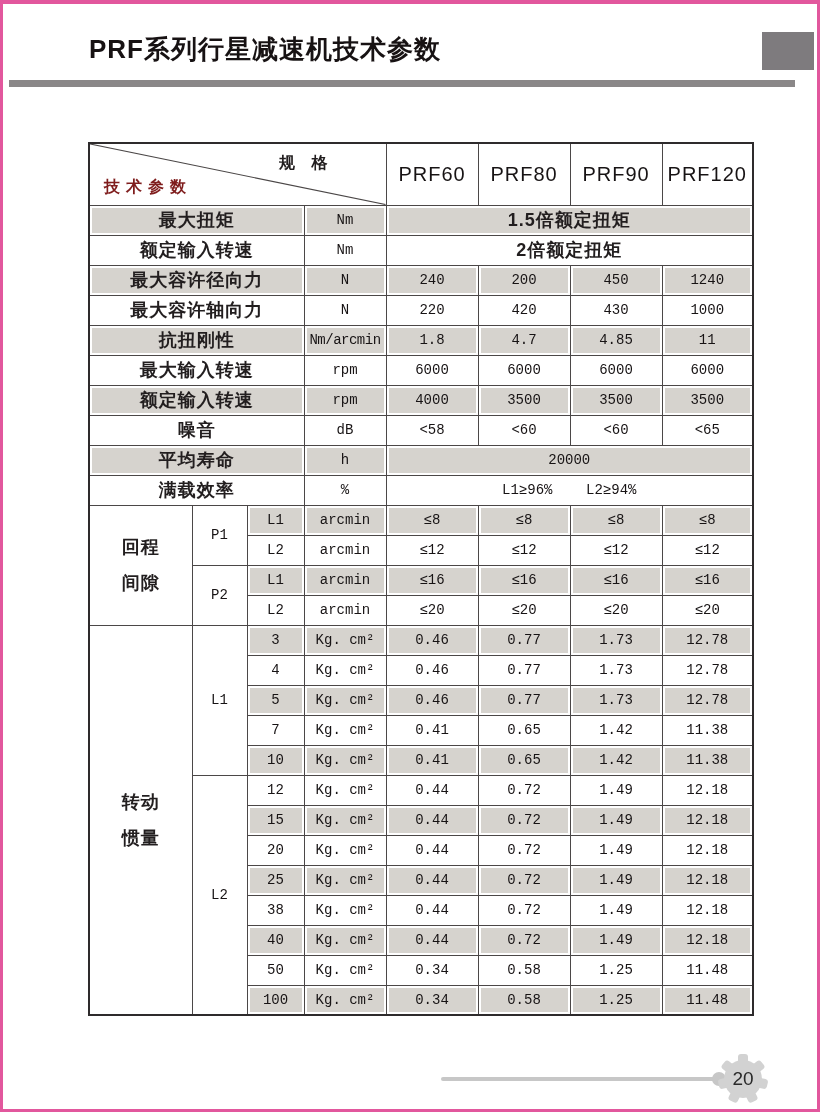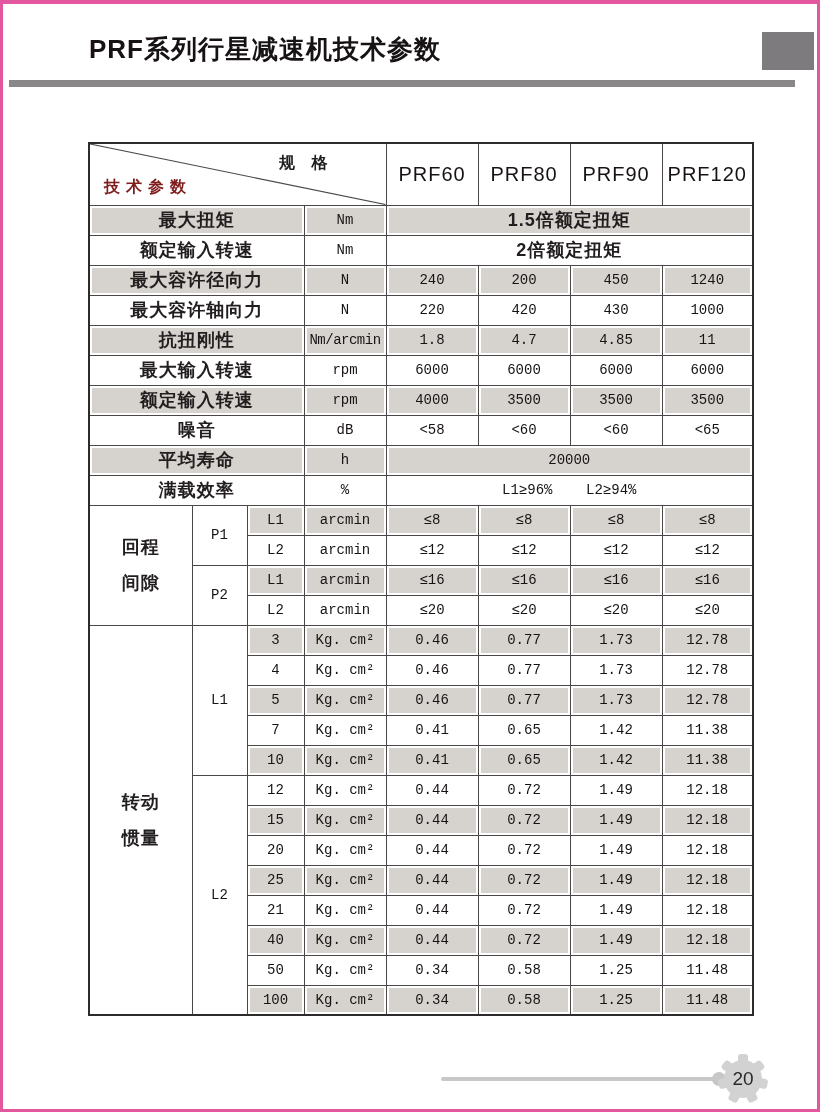--- a/index.html
+++ b/index.html
@@ -319,21 +319,21 @@
       </tr>
       <tr class="shaded">
         <td class="mono">25</td>
         <td class="mono">Kg. cm²</td>
         <td class="mono">0.44</td>
         <td class="mono">0.72</td>
         <td class="mono">1.49</td>
         <td class="mono">12.18</td>
       </tr>
       <tr>
-        <td class="mono">21</td>
+        <td class="mono">38</td>
         <td class="mono">Kg. cm²</td>
         <td class="mono">0.44</td>
         <td class="mono">0.72</td>
         <td class="mono">1.49</td>
         <td class="mono">12.18</td>
       </tr>
       <tr class="shaded">
         <td class="mono">40</td>
         <td class="mono">Kg. cm²</td>
         <td class="mono">0.44</td>

